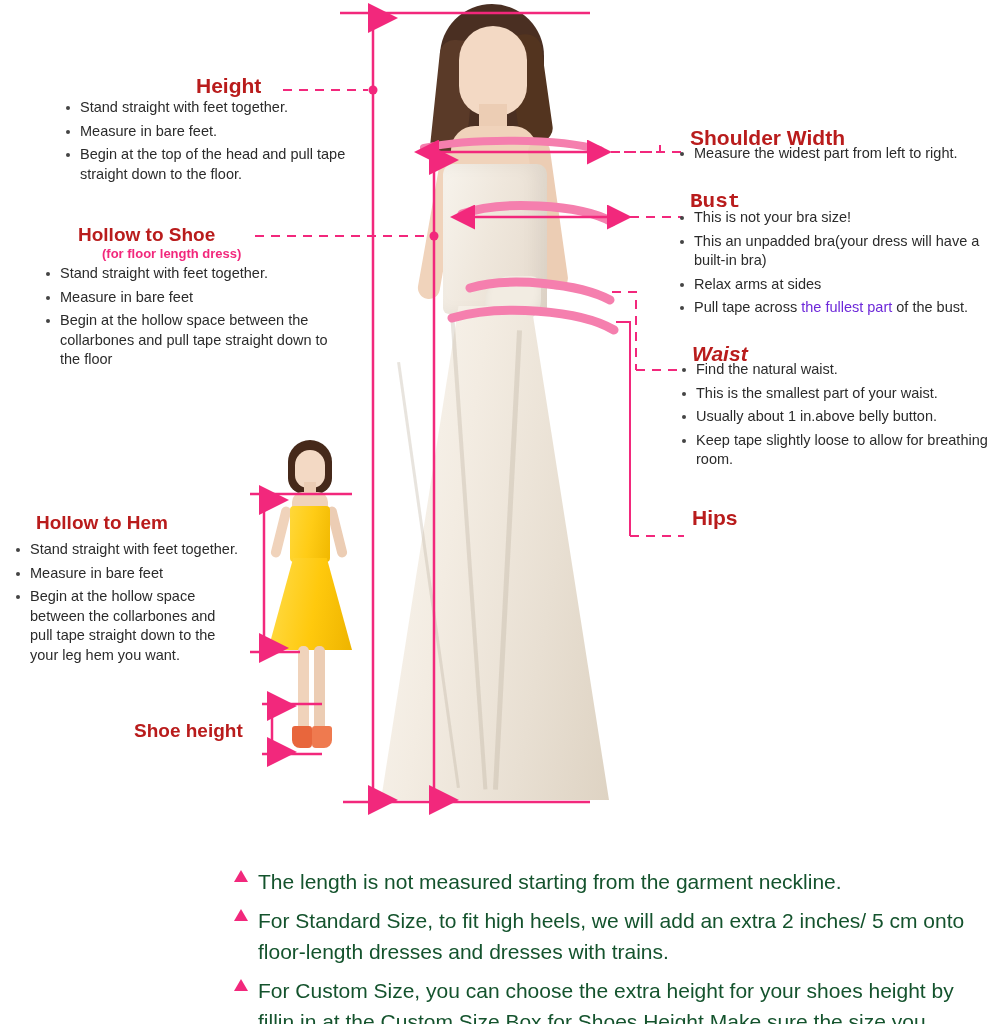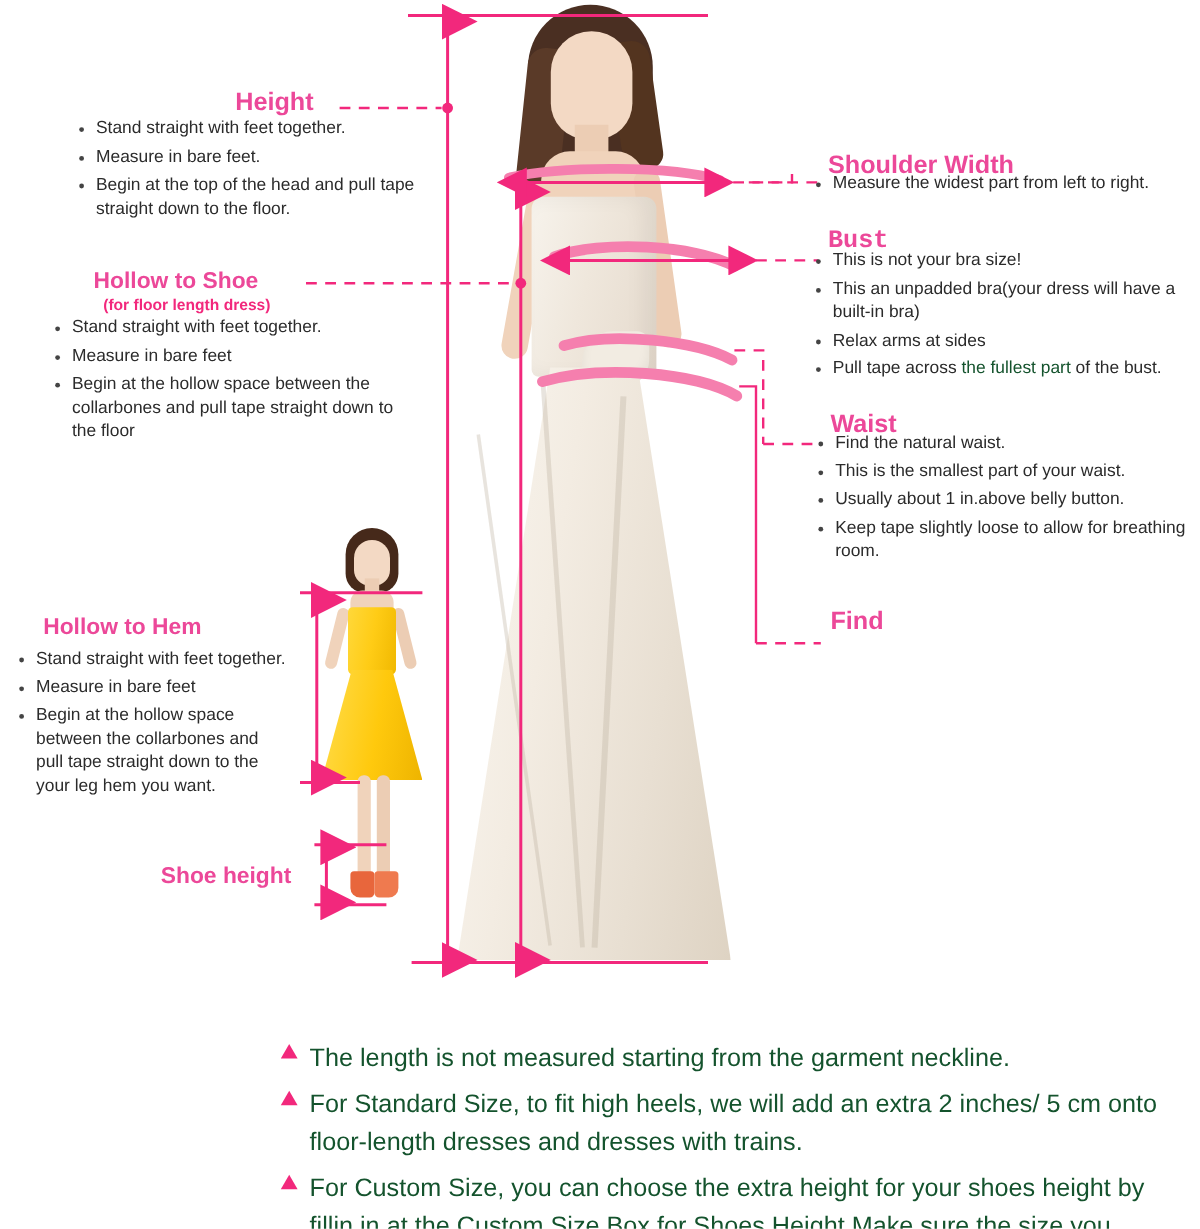--- a/index.html
+++ b/index.html
@@ -183,21 +183,21 @@
     background: #e8663c; border-radius: 3px 3px 4px 8px;
   }
   .fig-short .s-shoe-r {
     position: absolute; left: 50px; top: 286px;
     width: 20px; height: 22px;
     background: #ef7a4f; border-radius: 3px 3px 8px 4px;
   }
 
   
   .hdr {
-    color: #ec4899;
+    color: #b91c1c;
     font-weight: bold;
     white-space: nowrap;
   }
   .hdr-lg { font-size: 21px; }
   .hdr-md { font-size: 19px; }
   .sub {
     color: #f2287c;
     font-size: 13px;
     font-weight: bold;
     white-space: nowrap;
@@ -218,21 +218,21 @@
   ul.bl li:before {
     content: "";
     position: absolute;
     left: 2px;
     top: 8px;
     width: 4px;
     height: 4px;
     border-radius: 50%;
     background: #444;
   }
-  .pink-em { color: #14532d; }
+  .pink-em { color: #6d28d9; }
 
   
   .footnotes {
     position: absolute;
     left: 232px;
     top: 866px;
     width: 760px;
   }
   .fn {
     position: relative;
@@ -361,21 +361,21 @@
   <div class="abs" style="left:64px; top:98px; width:300px;">
     <ul class="bl">
       <li>Stand straight with feet together.</li>
       <li>Measure in bare feet.</li>
       <li>Begin at the top of the head and pull tape straight down to the floor.</li>
     </ul>
   </div>
 
   <div class="abs" style="left:78px; top:224px;">
     <div class="hdr hdr-md">Hollow to Shoe</div>
-    <div class="sub" style="margin-left:8px;">(for floor length dress)</div>
+    <div class="sub" style="margin-left:24px;">(for floor length dress)</div>
   </div>
   <div class="abs" style="left:44px; top:264px; width:300px;">
     <ul class="bl">
       <li>Stand straight with feet together.</li>
       <li>Measure in bare feet</li>
       <li>Begin at the hollow space between the collarbones and pull tape straight down to the floor</li>
     </ul>
   </div>
 
   <div class="abs" style="left:36px; top:512px;">
@@ -407,34 +407,34 @@
   </div>
   <div class="abs" style="left:678px; top:208px; width:322px;">
     <ul class="bl">
       <li>This is not your bra size!</li>
       <li>This an unpadded bra(your dress will have a built-in bra)</li>
       <li>Relax arms at sides</li>
       <li>Pull tape across <span class="pink-em">the fullest part</span> of the bust.</li>
     </ul>
   </div>
 
-  <div class="abs" style="left:692px; top:342px;">
+  <div class="abs" style="left:692px; top:342px;font-style:italic;">
     <div class="hdr hdr-lg">Waist</div>
   </div>
   <div class="abs" style="left:680px; top:360px; width:312px;">
     <ul class="bl">
       <li>Find the natural waist.</li>
       <li>This is the smallest part of your waist.</li>
       <li>Usually about 1 in.above belly button.</li>
       <li>Keep tape slightly loose to allow for breathing room.</li>
     </ul>
   </div>
 
   <div class="abs" style="left:692px; top:506px;">
-    <div class="hdr hdr-lg">Find</div>
+    <div class="hdr hdr-lg">Hips</div>
   </div>
 
   <div class="footnotes">
     <div class="fn">
       <span class="tri"></span>
       <span>The length is not measured starting from the garment neckline.</span>
     </div>
     <div class="fn">
       <span class="tri"></span>
       <span>For Standard Size, to fit high heels, we will add an extra 2 inches/ 5  cm onto floor-length dresses and dresses with trains.</span>

